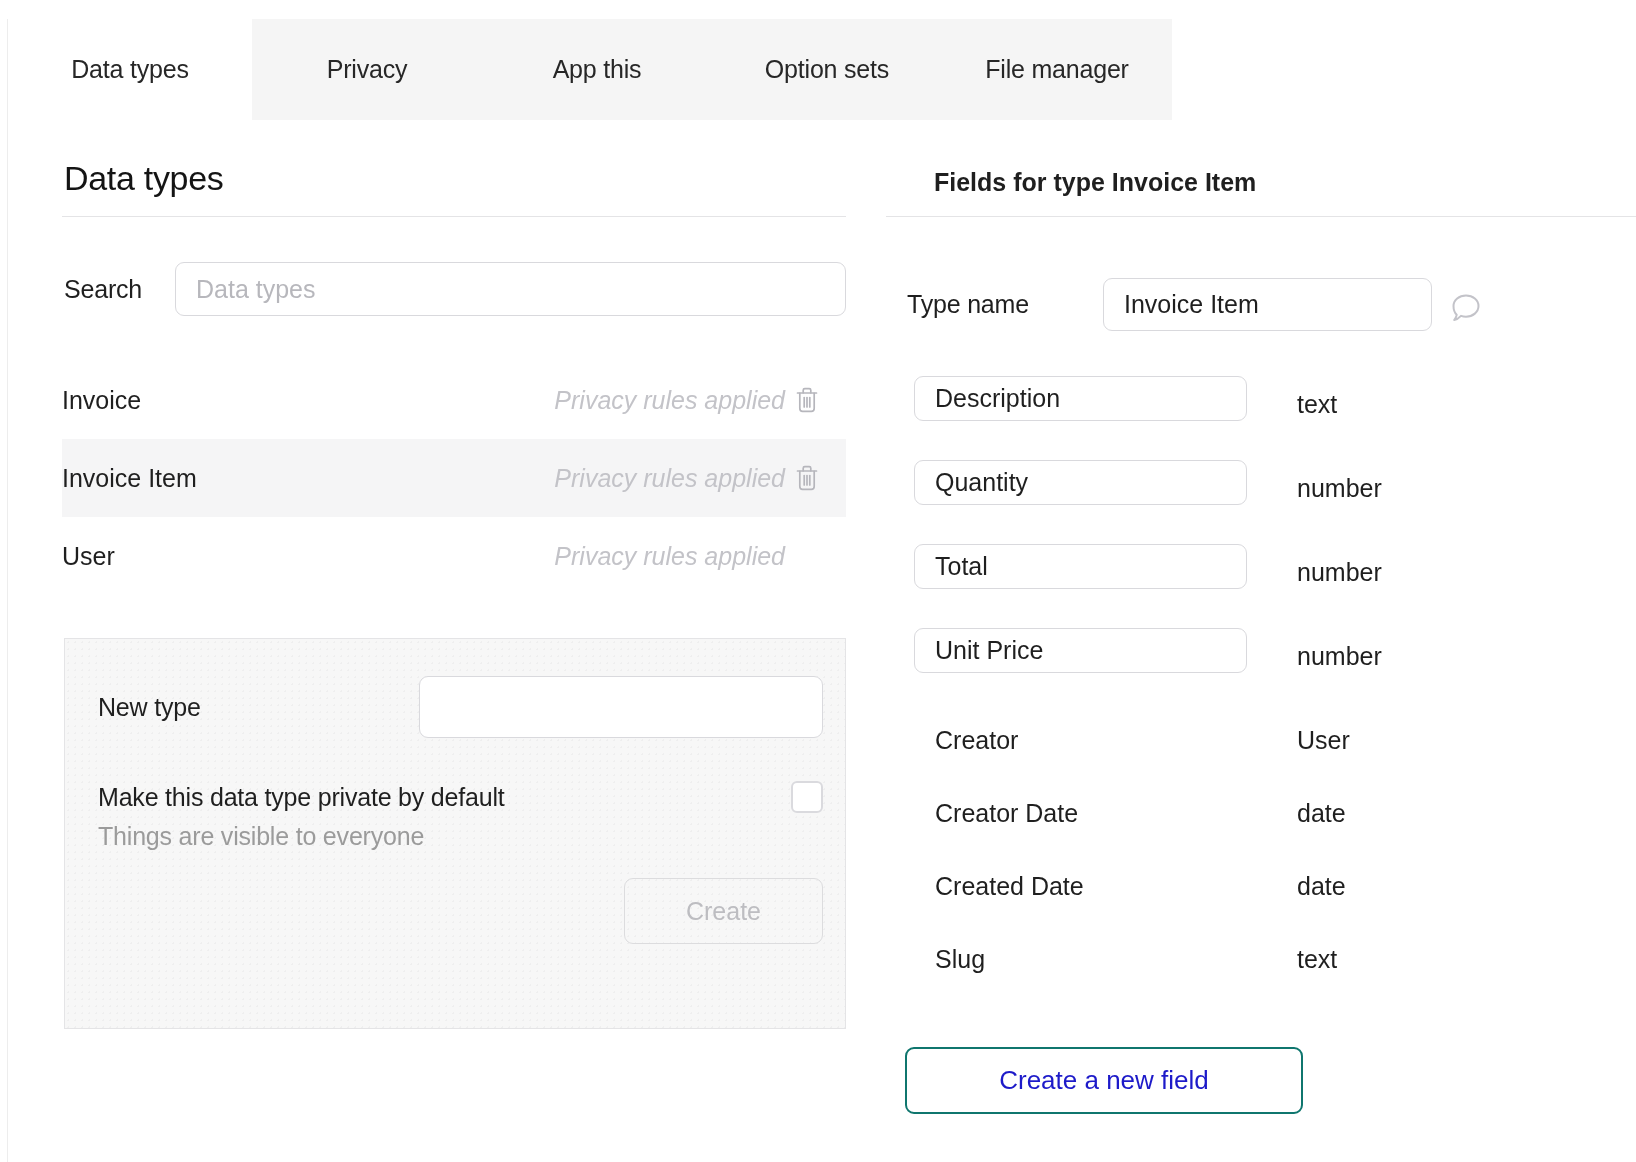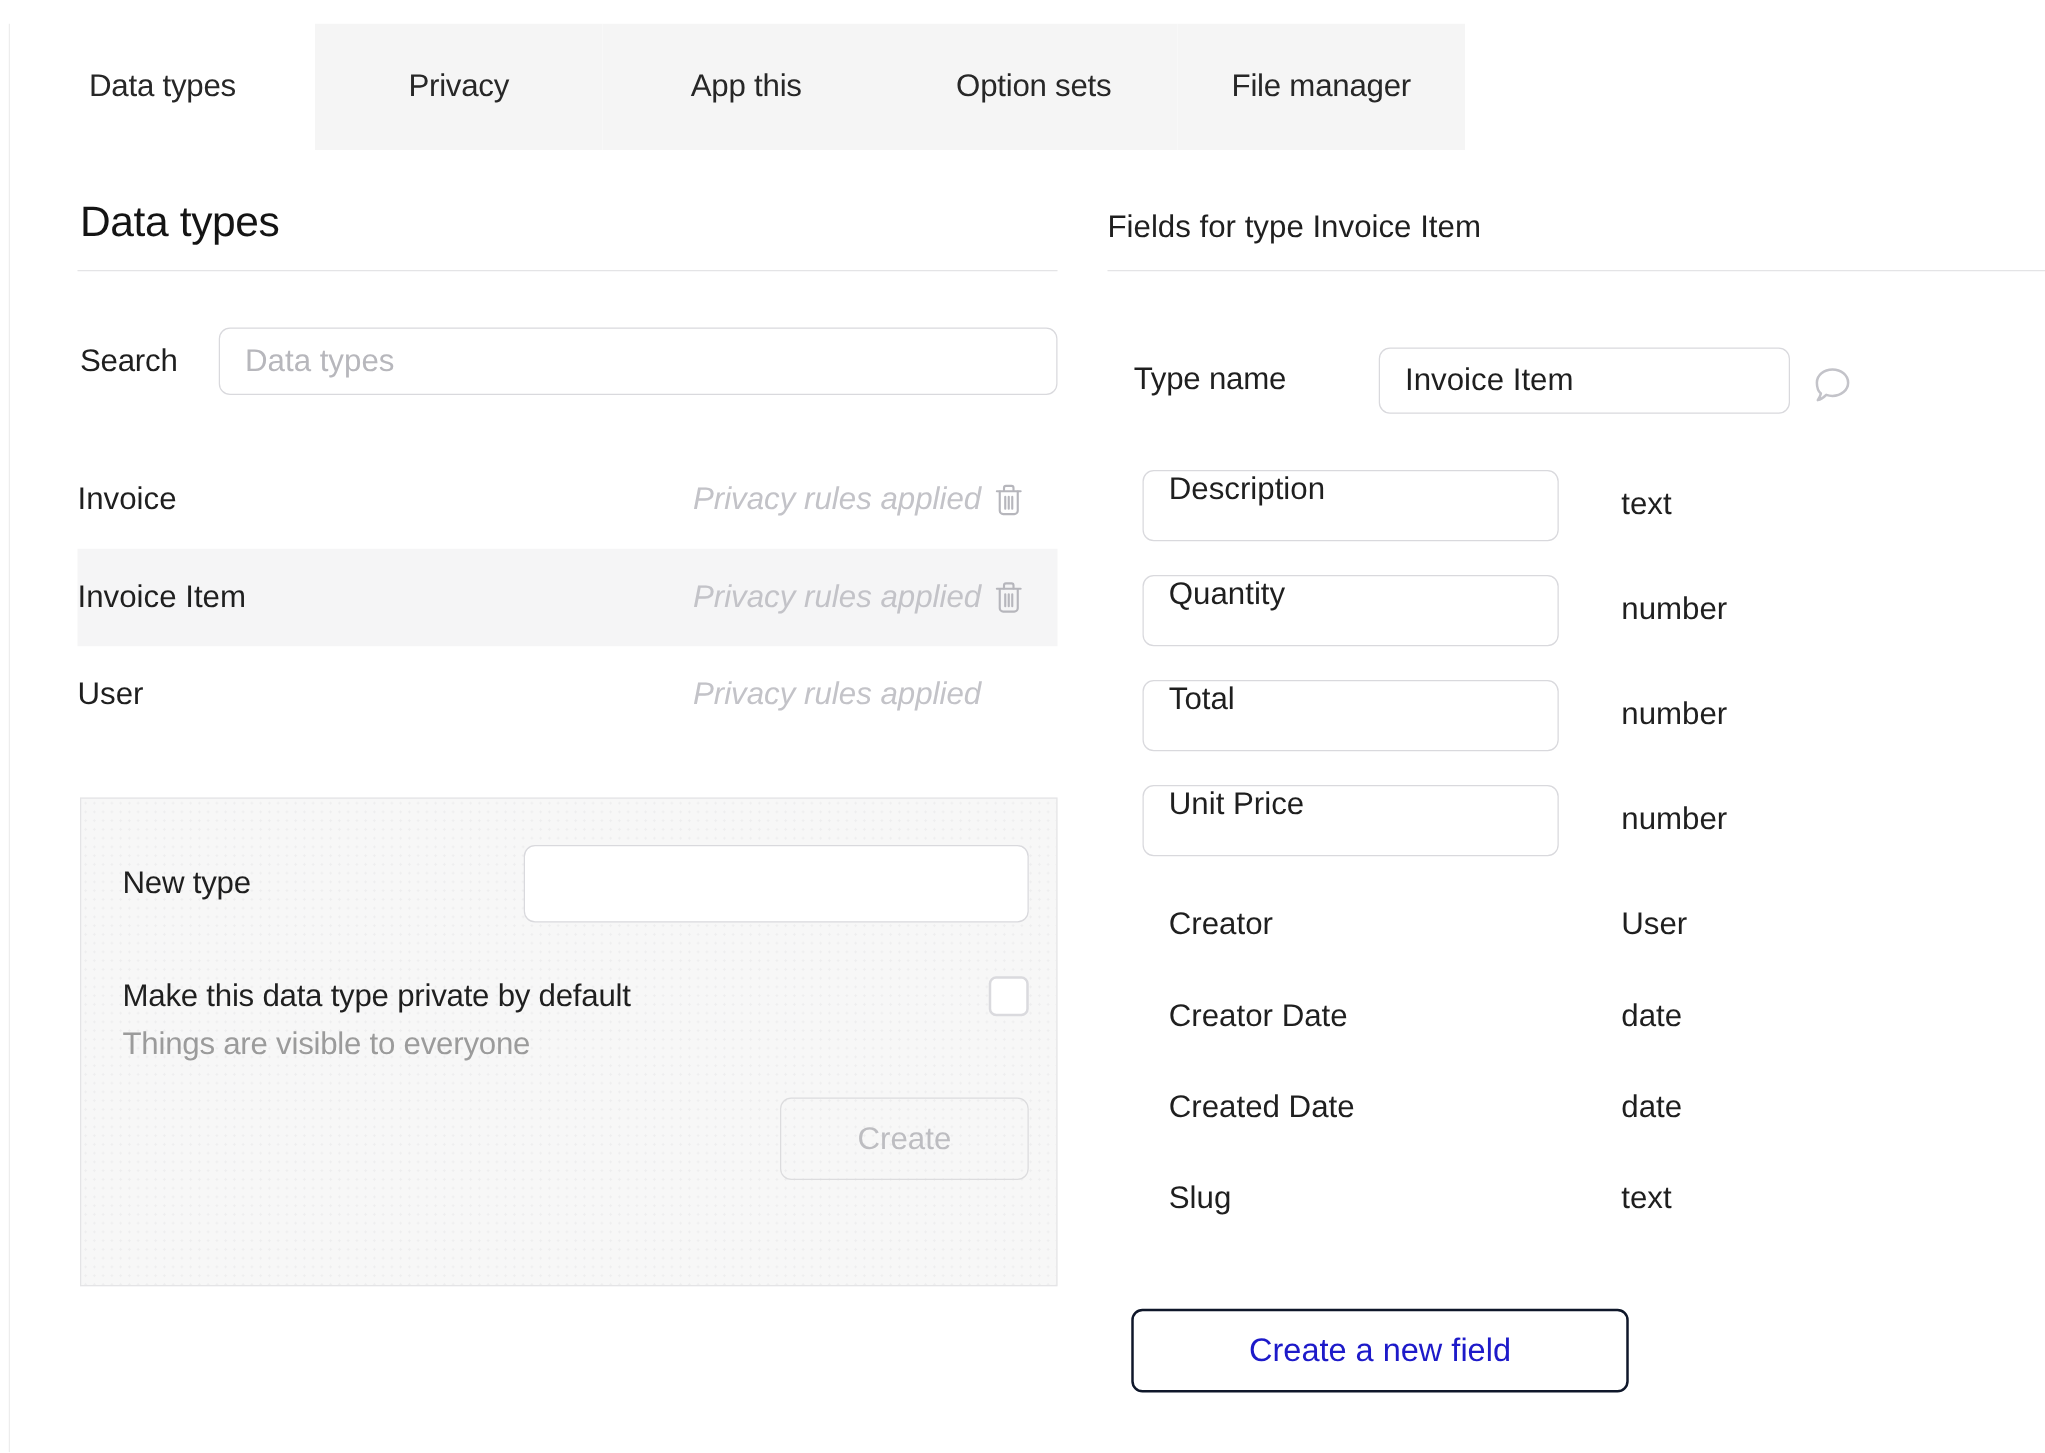--- a/index.html
+++ b/index.html
@@ -45,27 +45,27 @@
     background-size:7px 7px;
   }
   .btn-disabled {
     border:1px solid #dcdcde; border-radius:9px; background:transparent;
     color:#bdbdc1; font-size:25px; font-family:"Liberation Sans", sans-serif;
     display:flex; align-items:center; justify-content:center; cursor:default;
   }
   .checkbox { width:32px; height:32px; background:#fff; border:2px solid #dadade; border-radius:6px; cursor:pointer; }
 
   
-  .fieldbox { left:914px; width:333px; height:57px; display:flex; align-items:flex-start; cursor:text; }
+  .fieldbox { left:914px; width:333px; height:45px; display:flex; align-items:center; cursor:text; }
   .ftype { left:1297px; font-size:25px; color:#1f1f1f; }
   .fname { left:935px; font-size:25px; color:#1f1f1f; }
 
   .btn-primary {
     left:905px; top:1047px; width:398px; height:67px;
-    border:2px solid #0f172a; border-radius:9px; background:#fff;
+    border:2px solid #0f766e; border-radius:9px; background:#fff;
     color:#1d1ac9; font-size:26px; font-family:"Liberation Sans", sans-serif;
     display:flex; align-items:center; justify-content:center; cursor:pointer;
   }
   svg { display:block; }
 </style>
 </head>
 <body>
 
 <div class="page">
 
@@ -134,21 +134,21 @@
     <div class="abs lbl vcenter" style="left:33px; top:68px;">New type</div>
     <input class="abs box" style="left: 354px; top: 37px; width: 404px; height: 62px;" value="">
     <div class="abs lbl vcenter" style="left:33px; top:158px;">Make this data type private by default</div>
     <div class="abs checkbox" style="left:726px; top:142px;"></div>
     <div class="abs lbl vcenter" style="left:33px; top:197px; color:#9b9b9b;">Things are visible to everyone</div>
     <div class="abs btn-disabled" style="left:559px; top:239px; width:199px; height:66px;">
         <span>Create</span>
       </div>
   </div>
 
-  <div class="abs h2 vcenter" style="left:886px; top:182px;">Fields for type Invoice Item</div>
+  <div class="abs h2 vcenter" style="left:934px; top:182px;font-weight:bold;">Fields for type Invoice Item</div>
   <div class="abs divider" style="left:886px; top:216px; width:750px;"></div>
 
   <div class="abs lbl vcenter" style="left:907px; top:304px;">Type name</div>
   <input class="abs box" style="left: 1103px; top: 278px; width: 329px; height: 53px;" value="Invoice Item">
   <span class="abs" style="left:1450px; top:292px;">
     <svg width="32" height="34" viewBox="0 0 32 34" fill="none" stroke="#c3c3c9" stroke-width="2" stroke-linejoin="round">
       <path d="M16 3.5 c6.9 0 12.5 4.7 12.5 10.6 s-5.6 10.6 -12.5 10.6 c-1.8 0 -3.5 -0.3 -5 -0.85
                C9.3 25.6 6.8 27.6 4.2 28.1 c1.1 -1.5 2.2 -3.5 2.5 -5.3
                C4.6 20.9 3.5 18.3 3.5 14.1 3.5 8.2 9.1 3.5 16 3.5 Z"></path>
     </svg>

